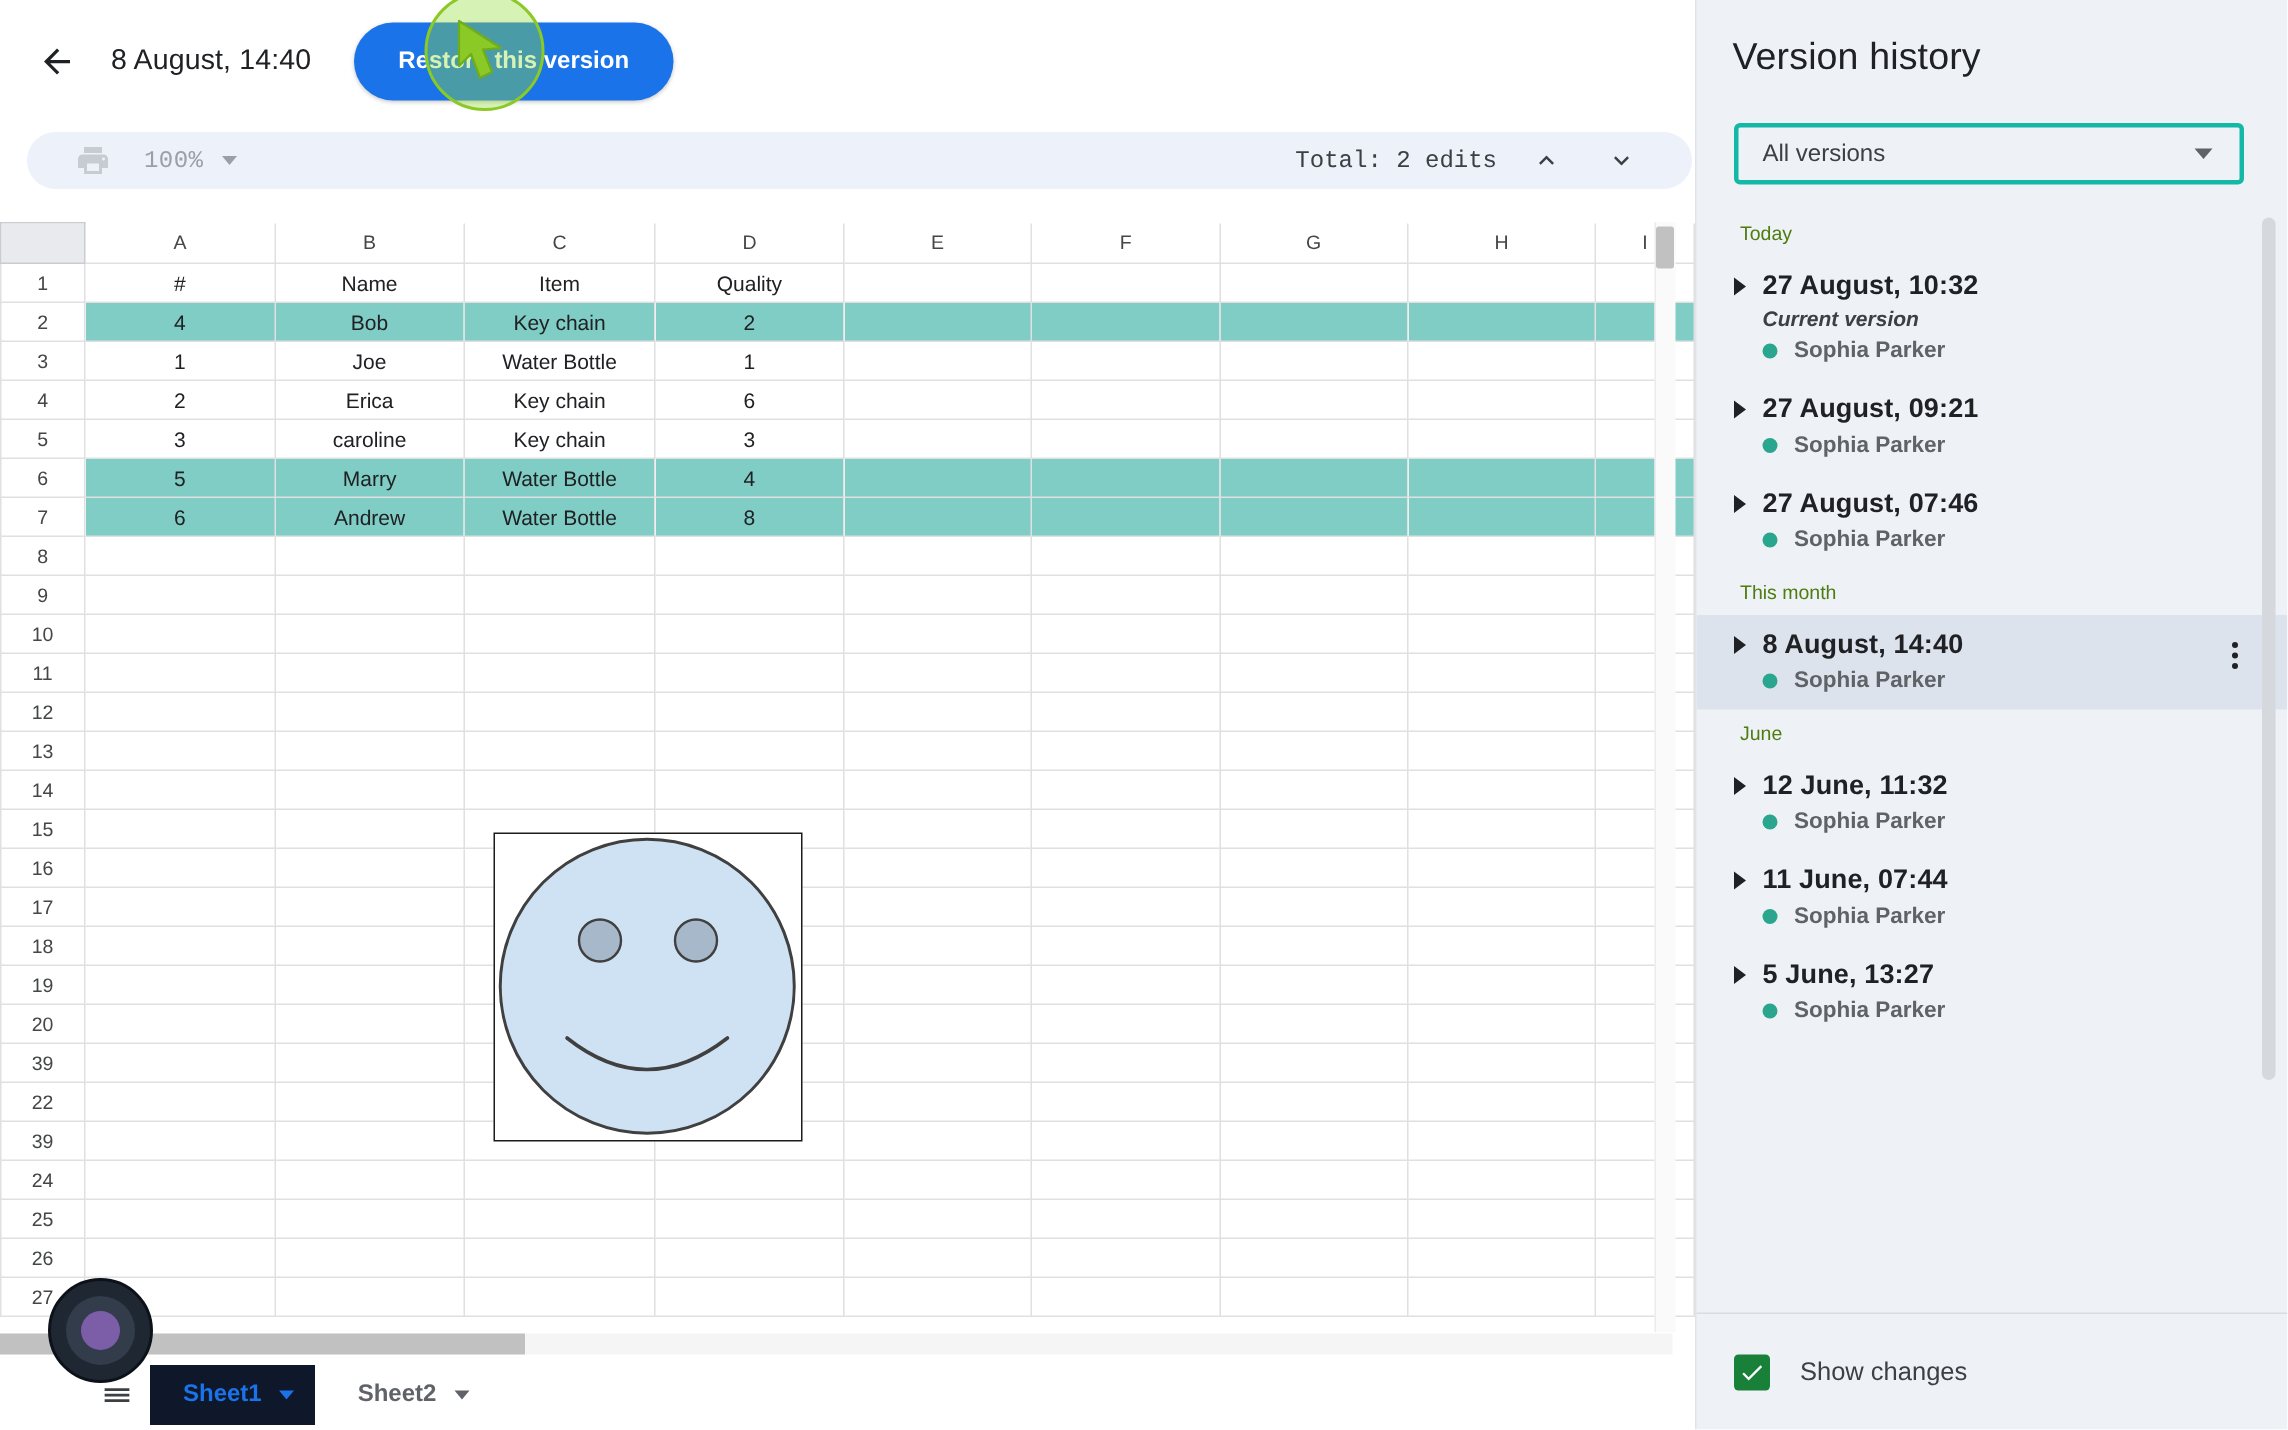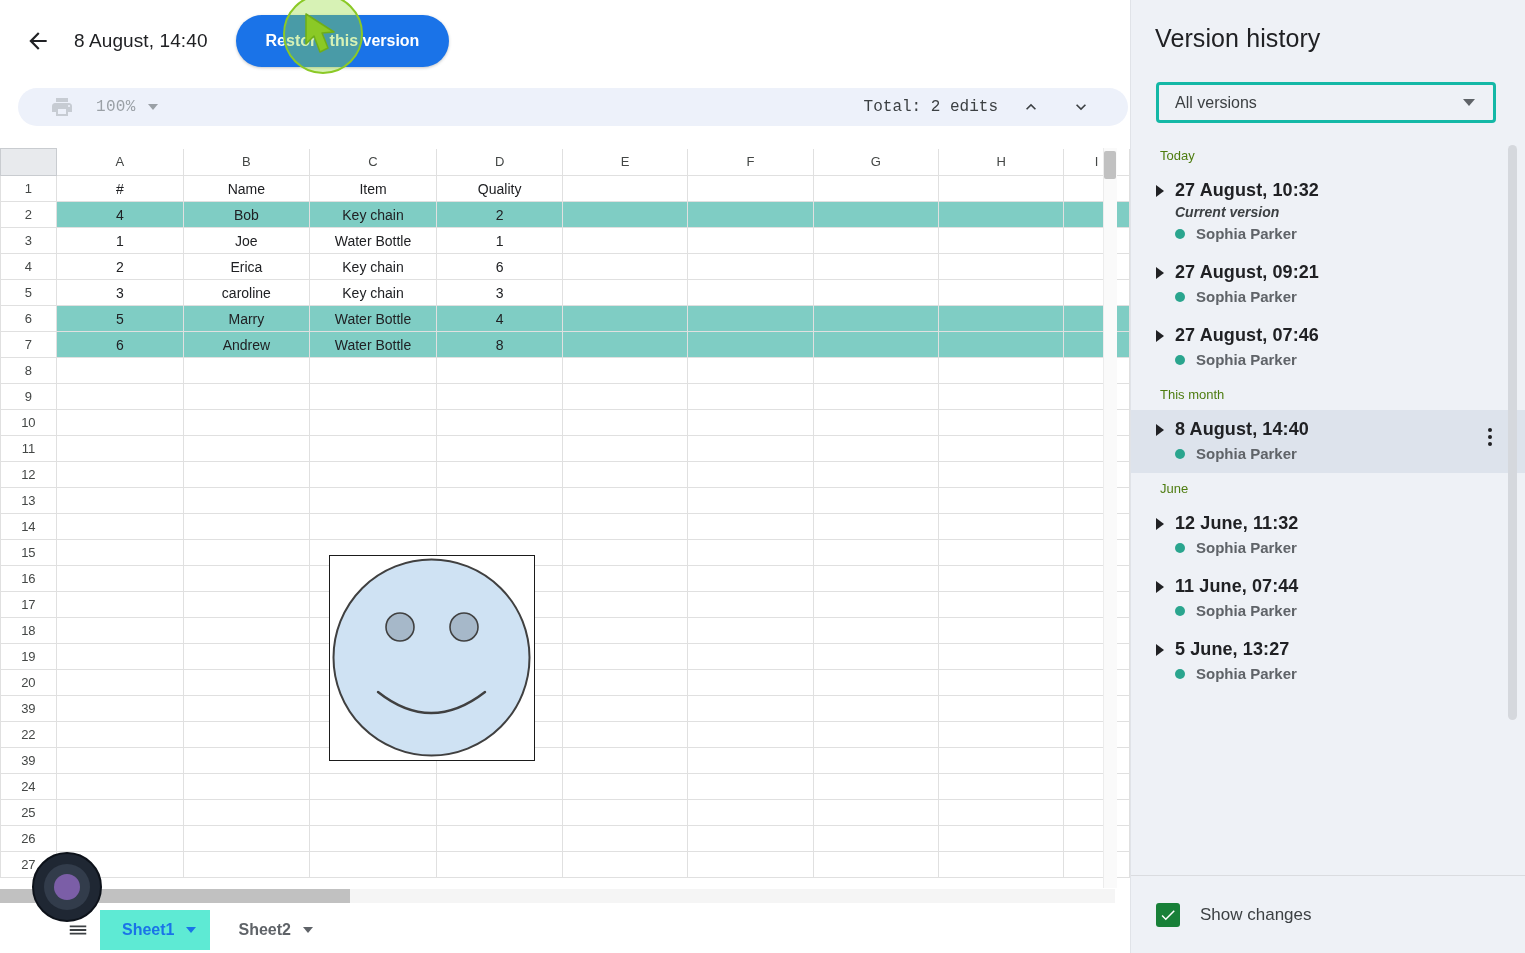--- a/index.html
+++ b/index.html
@@ -166,21 +166,21 @@
     margin-left: 62px; width: 32px; height: 32px;
     display: flex; align-items: center; justify-content: center;
     border-radius: 50%; cursor: pointer;
   }
   .sheet-tab {
     height: 40px; padding: 0 14px 0 22px; margin-left: 6px;
     display: flex; align-items: center;
     font-size: 16px; font-weight: bold; color: #5f6368;
     cursor: pointer; border-radius: 0;
   }
-  .sheet-tab.active { background: #5eead4; color: #1a73e8; }
+  .sheet-tab.active { background: #0f172a; color: #1a73e8; }
   .sheet-caret {
     margin-left: 12px;
     width: 0; height: 0;
     border-left: 5px solid transparent;
     border-right: 5px solid transparent;
     border-top: 6px solid currentColor;
   }
 
   
   #rec-dot {

